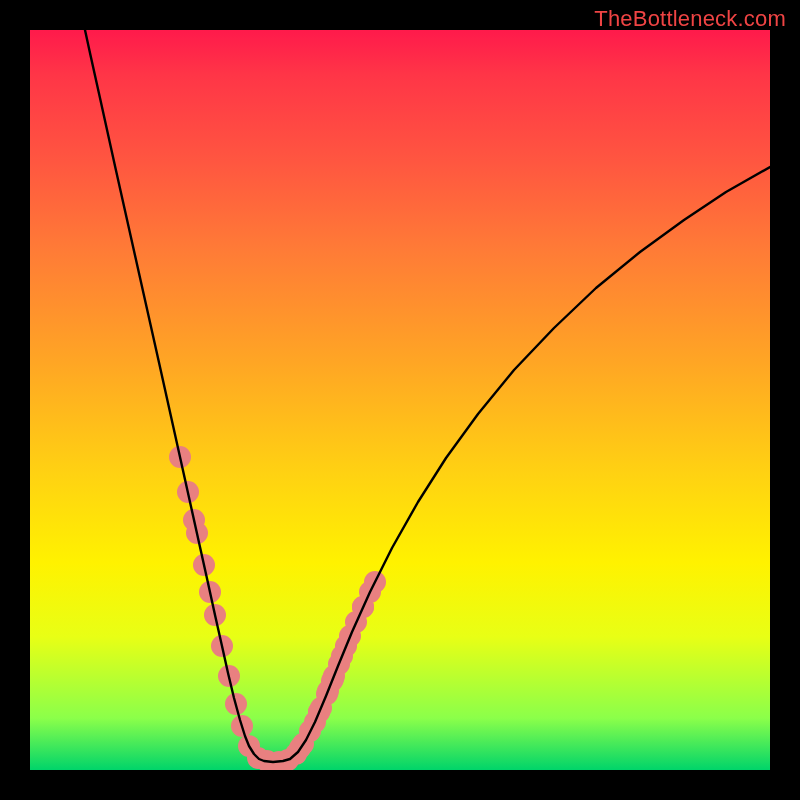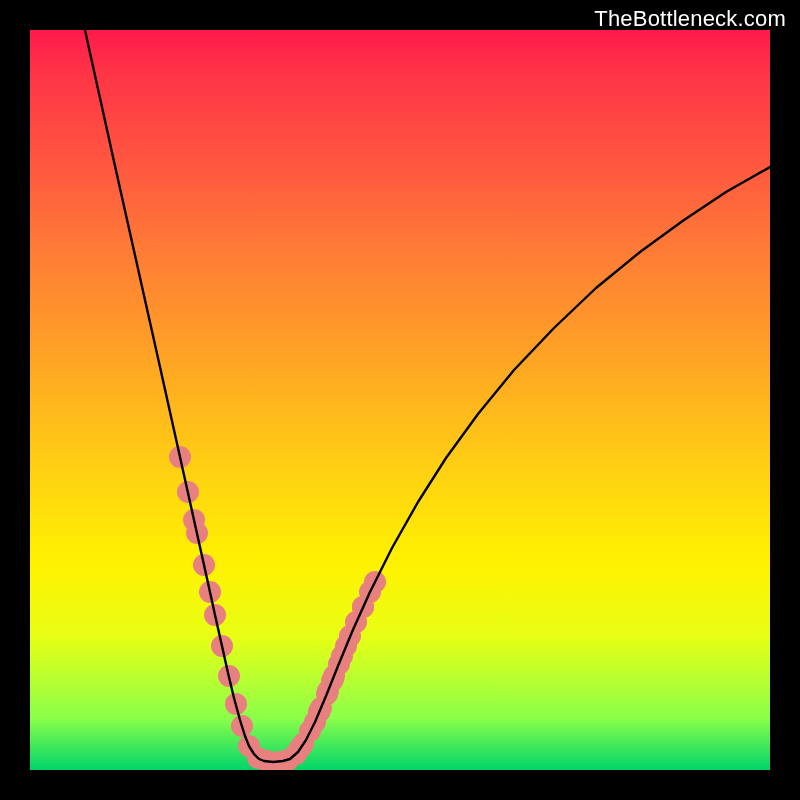--- a/index.html
+++ b/index.html
@@ -36,21 +36,21 @@
       #fff200 72%,
       #e8ff15 82%,
       #8bff4a 93%,
       #00d46a 100%
     );
   }
   .watermark {
     position: absolute;
     top: 6px;
     right: 14px;
-    color: #ffffff;
+    color: #ef4444;
     font-size: 22px;
     letter-spacing: 0.2px;
     font-weight: 500;
     text-align: right;
   }
   svg.curve {
     position: absolute;
     left: 0;
     top: 0;
     width: 740px;

